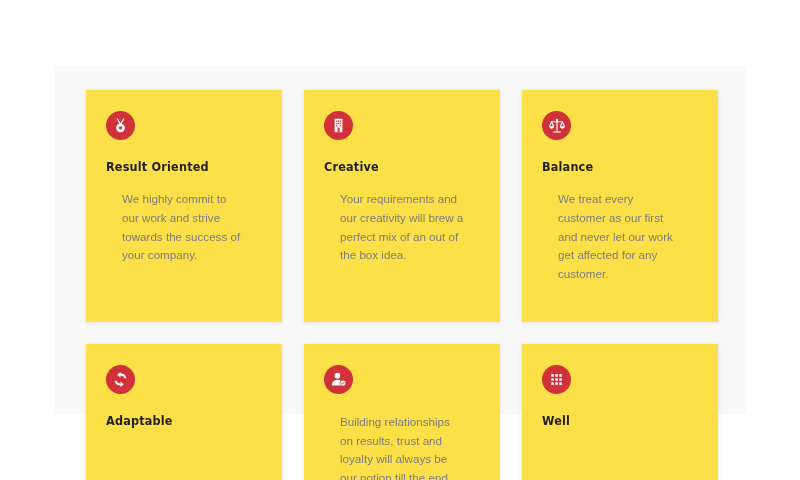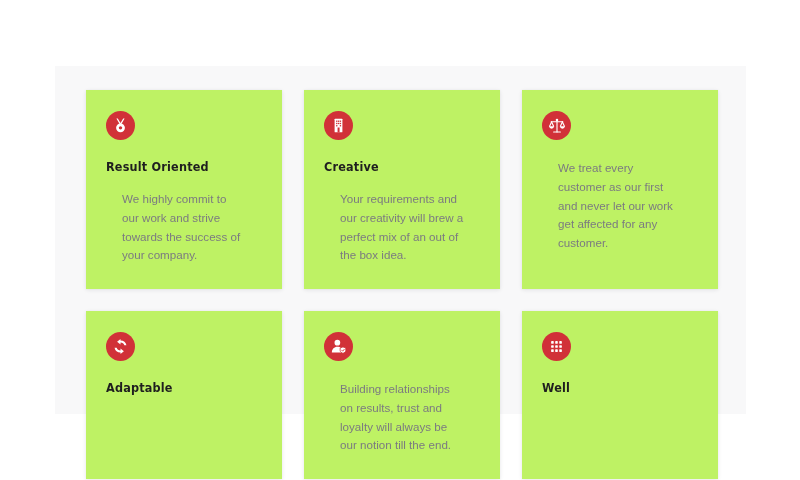--- a/index.html
+++ b/index.html
@@ -29,23 +29,23 @@
     left: 31px;
     top: 24px;
     width: 632px;
     display: flex;
     flex-wrap: wrap;
     gap: 22px 22px;
   }
 
   .feature-card {
     width: 196px;
-    background: #bef264;
+    background: #fde047;
     box-sizing: border-box;
-    padding: 21px 20px 8px 20px;
+    padding: 21px 20px 22px 20px;
     box-shadow: 0 1px 4px rgba(40, 40, 50, 0.10), 0 0 1px rgba(40,40,50,0.06);
   }
 
   .feature-icon {
     width: 29px;
     height: 29px;
     border-radius: 50%;
     background: #d13138;
     display: flex;
     align-items: center;
@@ -126,20 +126,21 @@
             <line x1="4.8" y1="6.6" x2="2.1" y2="12.4"></line>
             <line x1="4.8" y1="6.6" x2="7.5" y2="12.4"></line>
             <line x1="19.2" y1="6.6" x2="16.5" y2="12.4"></line>
             <line x1="19.2" y1="6.6" x2="21.9" y2="12.4"></line>
           </g>
           <circle cx="12" cy="4" r="1.7" fill="#ffffff"></circle>
           <path d="M1.6 12.4 L8 12.4 A3.2 3.2 0 0 1 1.6 12.4 Z" fill="#ffffff"></path>
           <path d="M16 12.4 L22.4 12.4 A3.2 3.2 0 0 1 16 12.4 Z" fill="#ffffff"></path>
         </svg>
       </div>
+      <h3 class="feature-title">Balance</h3>
       <p class="feature-desc">We treat every customer as our first and never let our work get affected for any customer.</p>
     </div>
 
     <div class="feature-card">
       <div class="feature-icon">
         <svg width="17" height="17" viewBox="0 0 24 24" aria-hidden="true">
           <g fill="#ffffff">
             <path d="M12 3.4 A8.6 8.6 0 0 1 20.4 10.2 L17.4 10.2 A5.7 5.7 0 0 0 12 6.3 L12 9.1 L7.2 5.2 L12 1.3 Z"></path>
             <path d="M12 20.6 A8.6 8.6 0 0 1 3.6 13.8 L6.6 13.8 A5.7 5.7 0 0 0 12 17.7 L12 14.9 L16.8 18.8 L12 22.7 Z"></path>
           </g>

